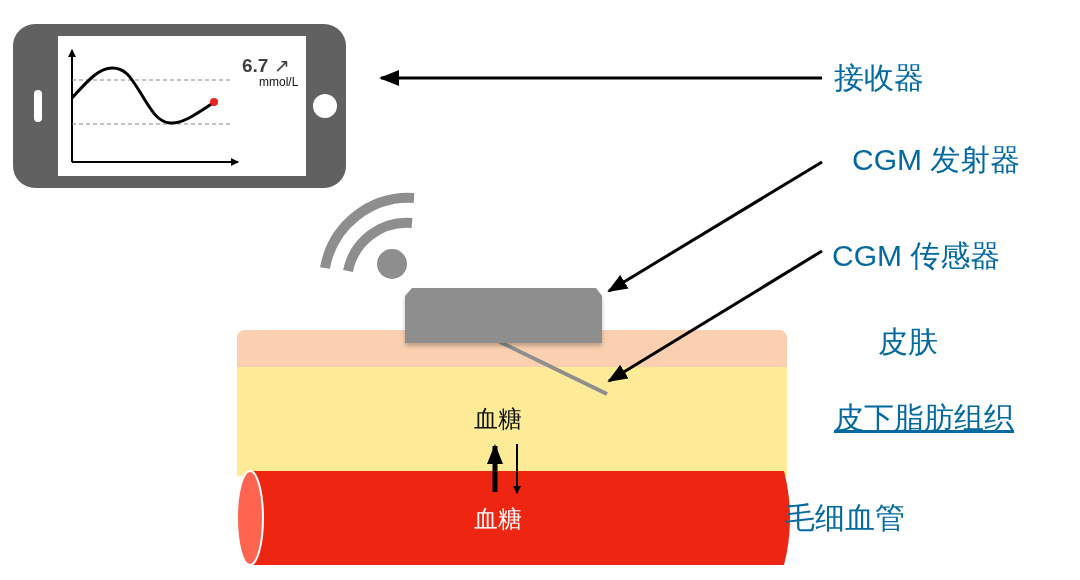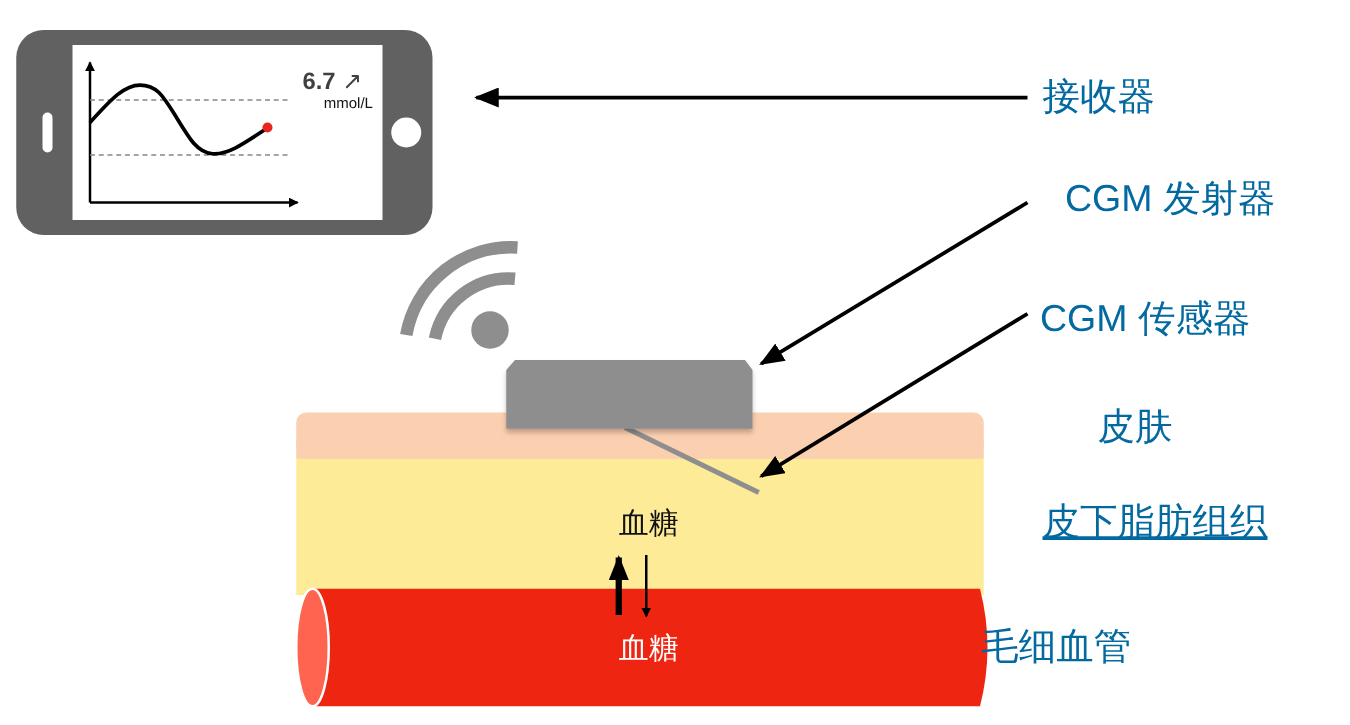--- a/index.html
+++ b/index.html
@@ -2,21 +2,21 @@
 <html><head>
 <meta charset="utf-8">
 <style>
   html, body { margin:0; padding:0; background:#ffffff; }
   body { width:1080px; height:580px; position:relative; overflow:hidden;
          font-family:"Liberation Sans","DejaVu Sans",sans-serif; }
   svg.scene { position:absolute; left:0; top:0; }
   .lbl { position:absolute; font-size:30px; color:#0369a1; white-space:nowrap; line-height:1; }
   .phone-val { position:absolute; font-size:19px; font-weight:bold; color:#404040; line-height:1; }
   .phone-unit { position:absolute; font-size:12px; color:#111; line-height:1; }
-  .sugar { position:absolute; font-size:24px; line-height:1; white-space:nowrap;margin-left:21px; }
+  .sugar { position:absolute; font-size:24px; line-height:1; white-space:nowrap; }
 </style>
 </head>
 <body>
 
 <svg class="scene" width="1080" height="580" viewBox="0 0 1080 580">
   <defs>
     <marker id="ah" markerWidth="10" markerHeight="10" refX="8" refY="5" orient="auto" markerUnits="userSpaceOnUse">
       <path d="M0,0 L10,5 L0,10 z" fill="#000"></path>
     </marker>
     <marker id="ahBig" markerWidth="20" markerHeight="16" refX="18" refY="8" orient="auto" markerUnits="userSpaceOnUse">

